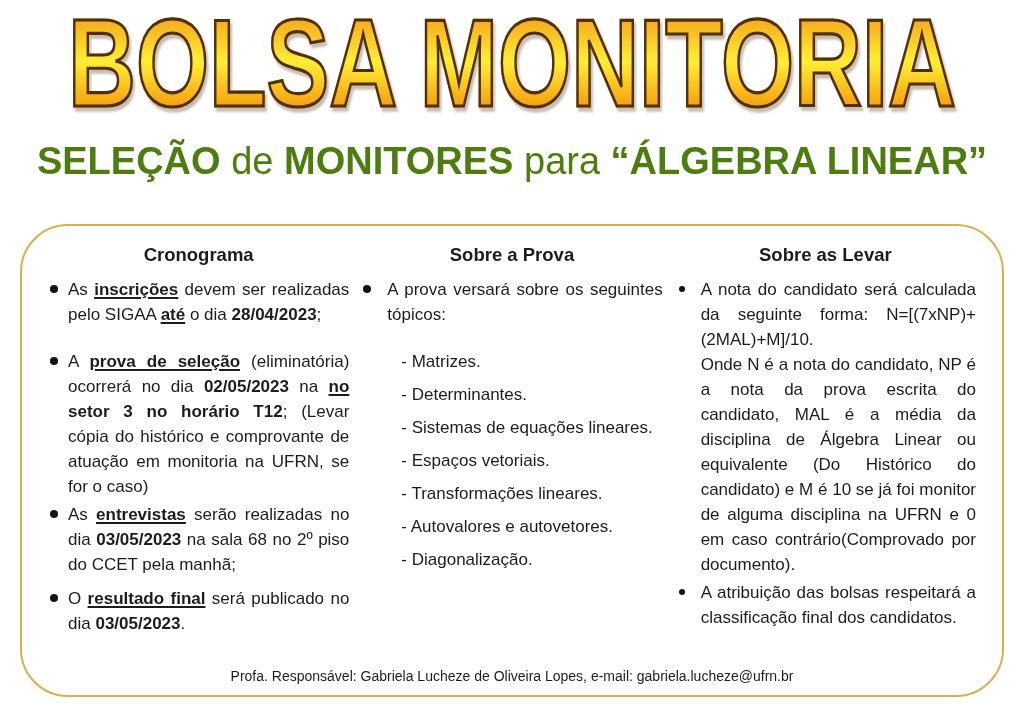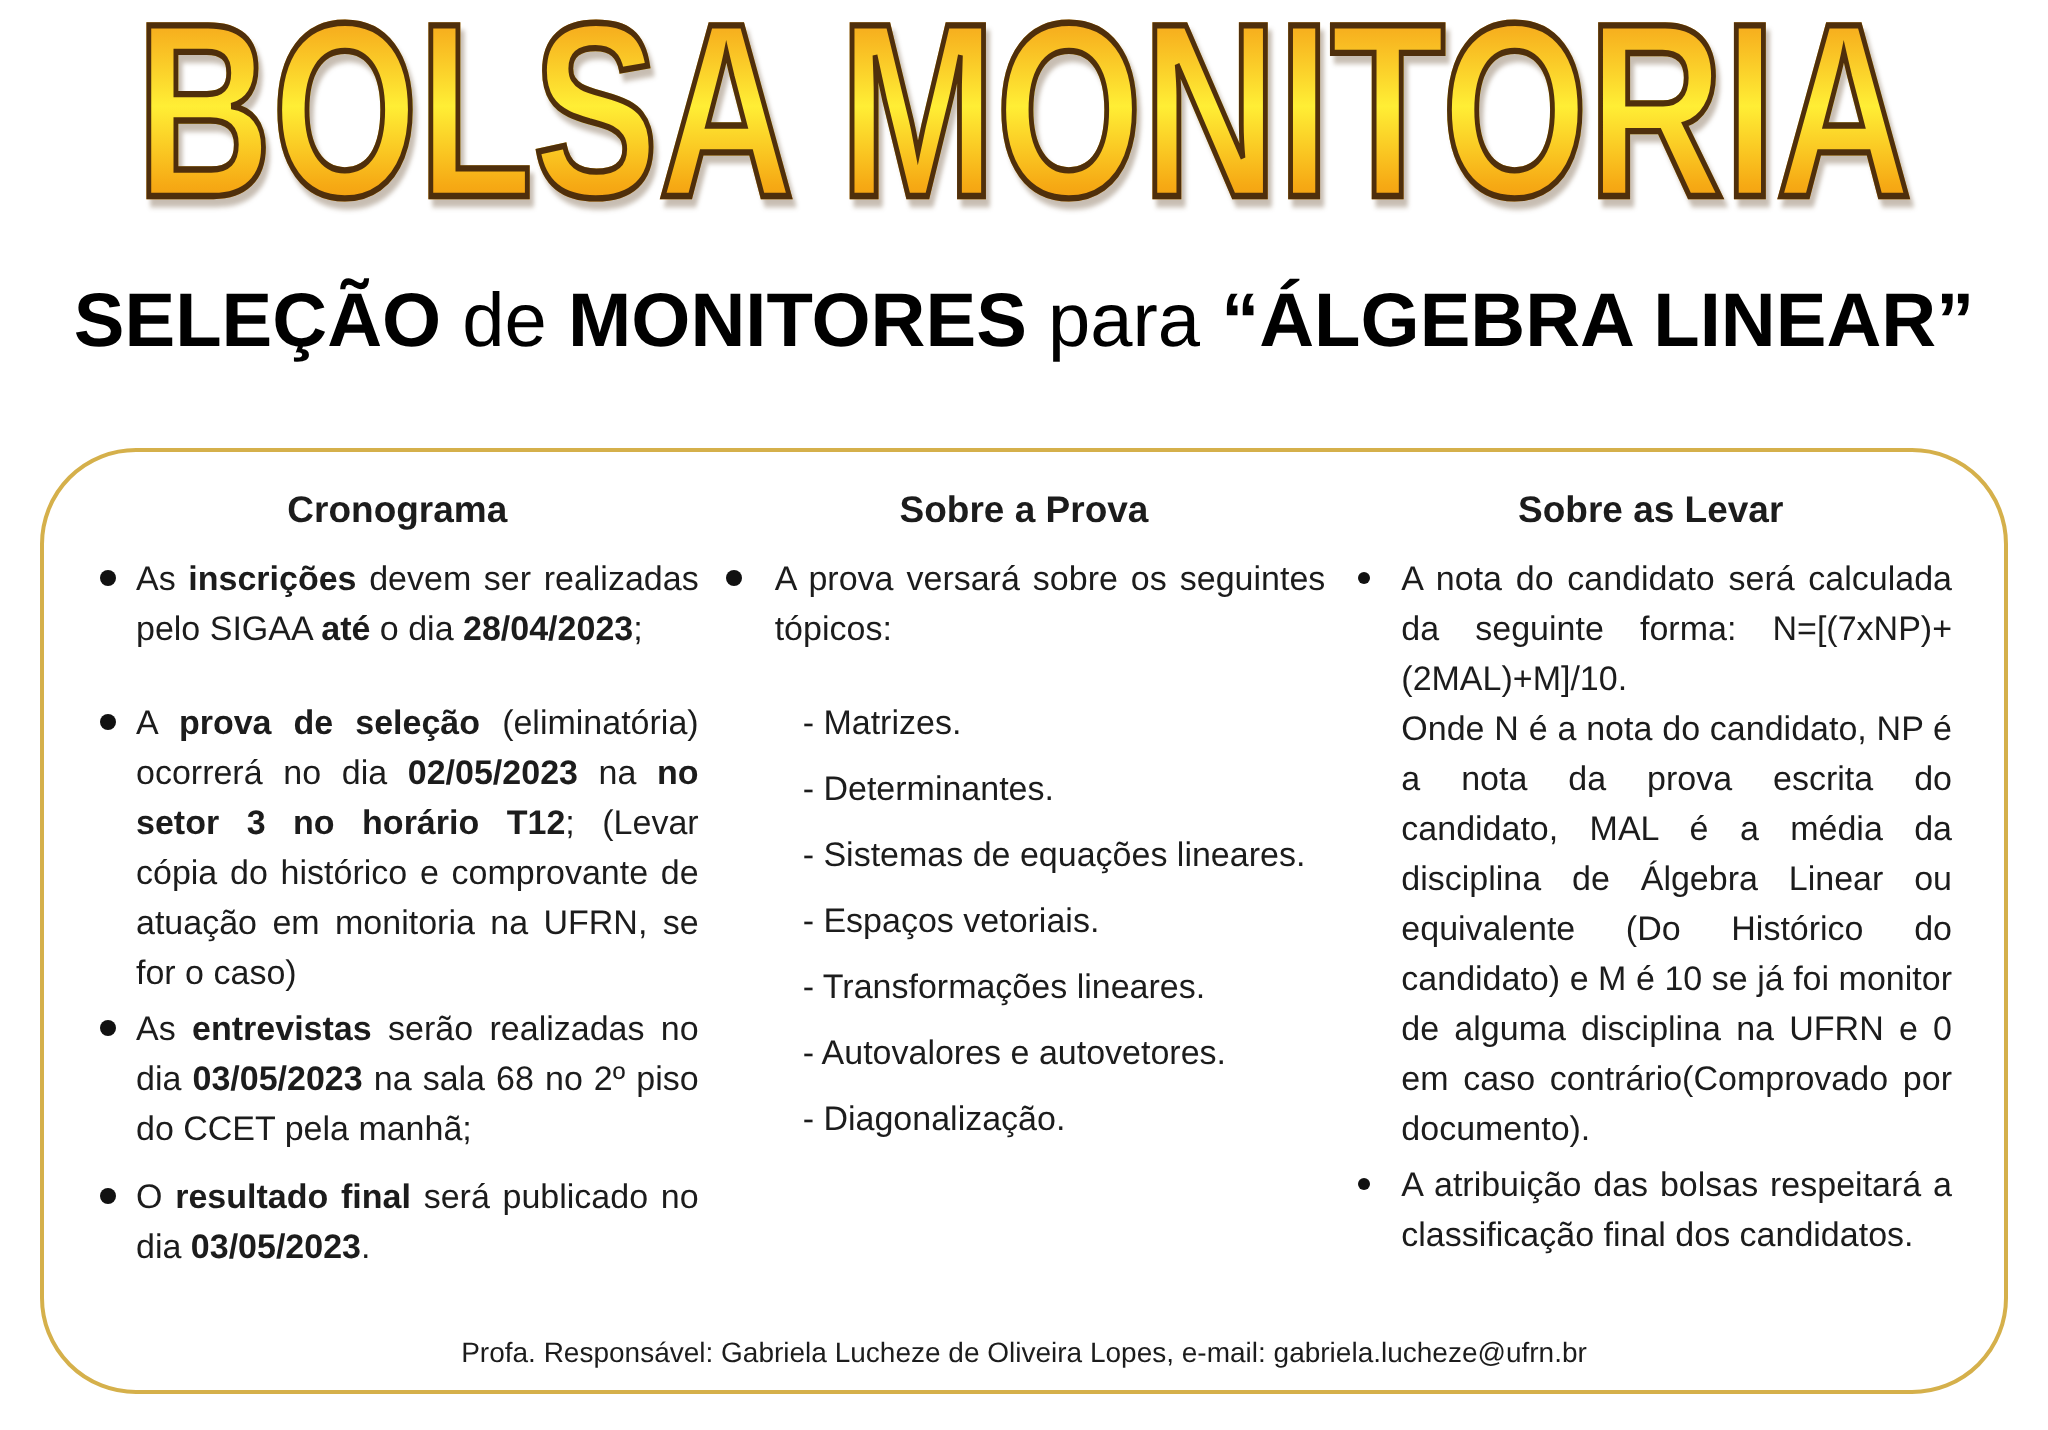--- a/index.html
+++ b/index.html
@@ -4,38 +4,38 @@
 <style>
   html,body{margin:0;padding:0;}
   body{
     width:1024px;height:715px;background:#ffffff;overflow:hidden;
     font-family:"Liberation Sans",sans-serif;color:#1c1c1c;
   }
   .poster{width:1024px;height:715px;position:relative;}
 
   
   .title-wrap{
-    height:124px;margin-top:2px;display:flex;align-items:flex-start;justify-content:center;
+    height:124px;margin-top:2px;display:flex;align-items:center;justify-content:center;
   }
   .big-title{
     display:inline-block;white-space:nowrap;
     font-size:94px;font-weight:700;letter-spacing:0px;
     transform:scaleY(1.32);transform-origin:center;
     color:#f0a020;
     background:linear-gradient(180deg,#ed8d29 0%,#f7b21f 22%,#ffee35 48%,#f6a914 76%,#e7820e 100%);
     -webkit-background-clip:text;background-clip:text;
     -webkit-text-fill-color:transparent;
     -webkit-text-stroke:2.4px #4f2f0c;
     filter:drop-shadow(2px 3px 1px rgba(70,35,0,0.30));
   }
 
   
   .subtitle{
     margin-top:12px;height:46px;line-height:46px;text-align:center;
-    font-size:38px;color:#000000;white-space:nowrap;
+    font-size:38px;color:#4d7c0f;white-space:nowrap;
   }
   .subtitle .b{font-weight:700;}
 
   
   .box{
     box-sizing:border-box;
     margin:40px 20px 0 20px;height:473px;
     border:2px solid #d5b04b;border-radius:48px;
     padding:12px 26px 6px 26px;
     display:flex;flex-direction:column;
@@ -48,21 +48,21 @@
     text-align:center;font-weight:700;font-size:18.5px;margin:4px 0 10px 0;
   }
   .item{display:flex;align-items:flex-start;}
   .bullet{
     flex:none;border-radius:50%;background:#111;
     width:8px;height:8px;margin:8px 10px 0 2px;
   }
   .bullet.small{width:6px;height:6px;margin:9px 16px 0 4px;}
   .bullet.mid{width:8px;height:8px;margin:8px 16px 0 2px;}
   .itext{flex:1;text-align:justify;}
-  .bu{font-weight:700;text-decoration-thickness:1.5px;text-underline-offset:2px;}
+  .bu{font-weight:700;text-decoration:underline;text-decoration-thickness:1.5px;text-underline-offset:2px;}
   .b{font-weight:700;}
 
   
   .m-gap-big{margin-bottom:22px;}
   .m-gap-sm{margin-bottom:3px;}
   .m-gap-md{margin-bottom:9px;}
   .topics{margin:22px 0 0 40px;}
   .topic{margin-bottom:8px;text-align:left;}
 
   

